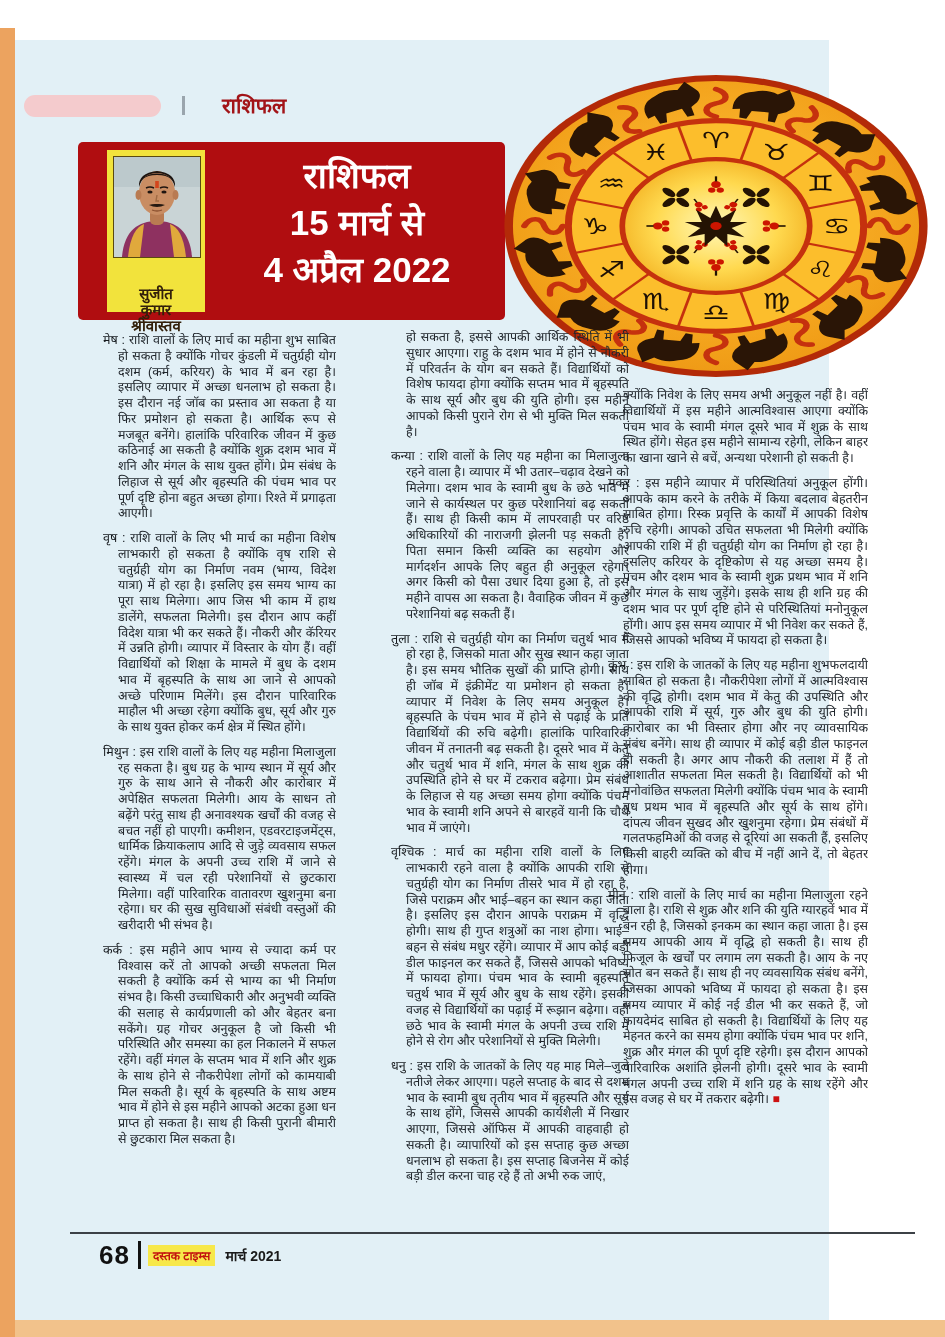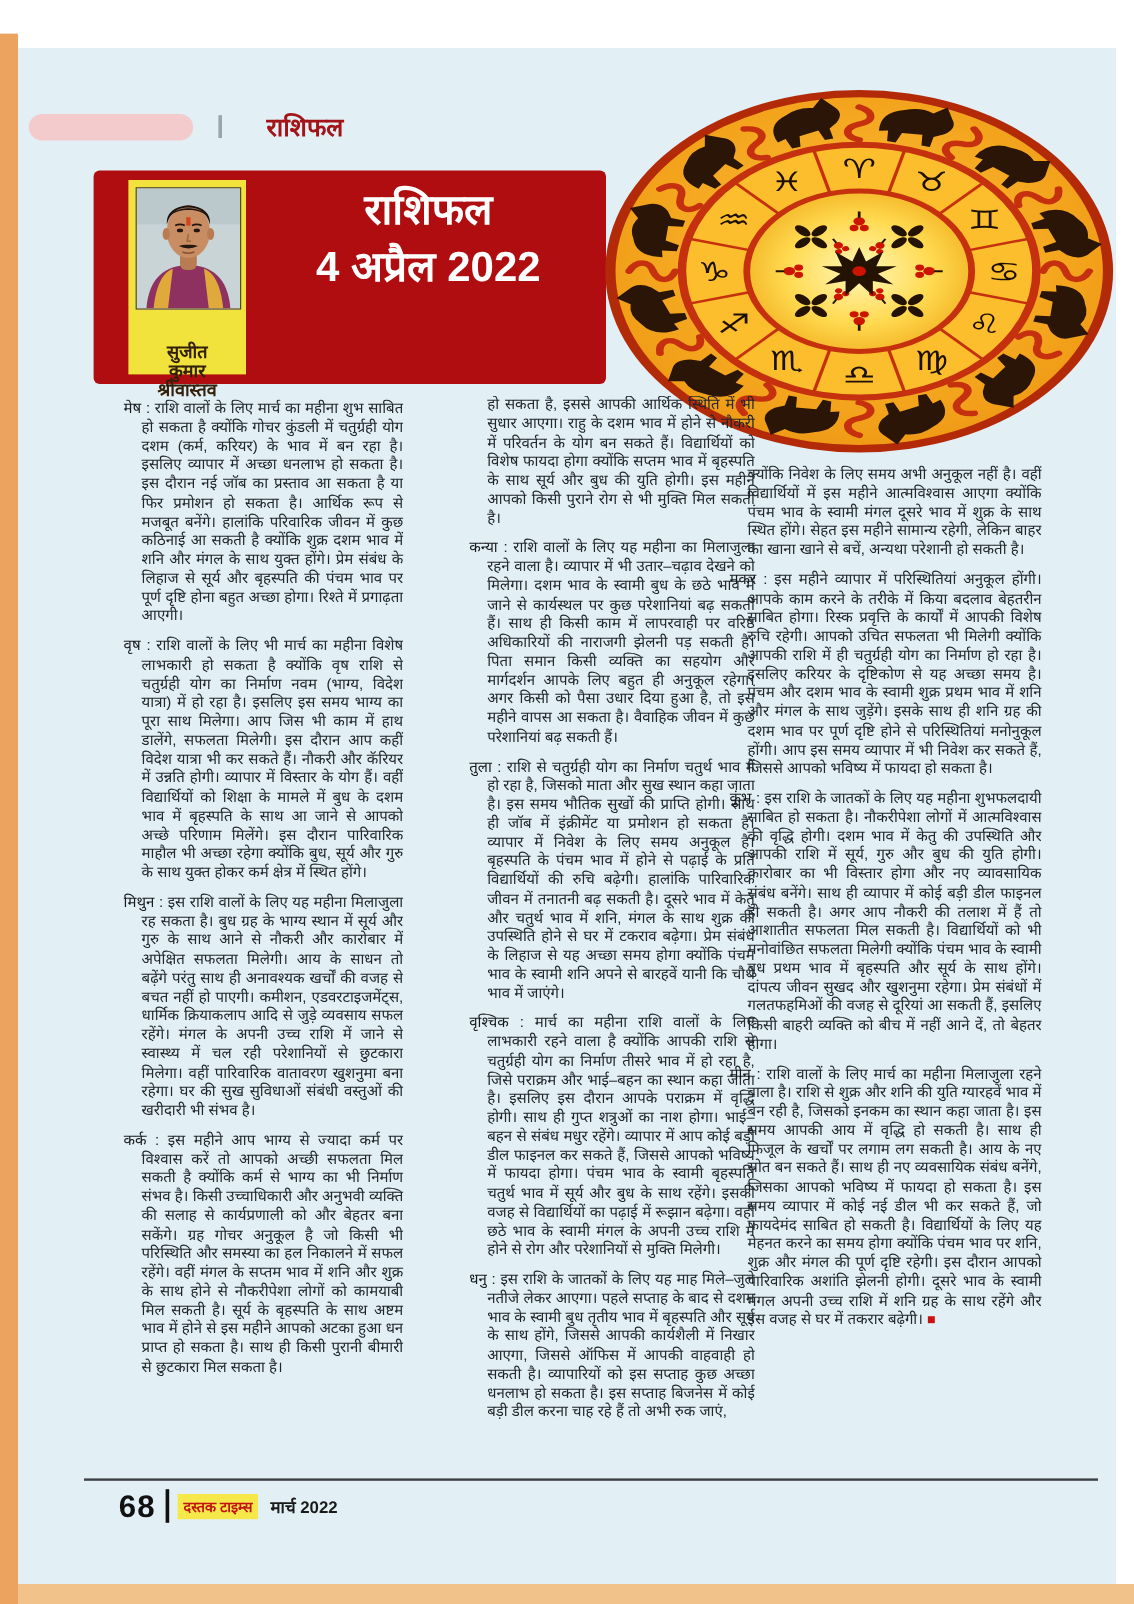--- a/index.html
+++ b/index.html
@@ -2,21 +2,21 @@
 <html><head>
 <meta charset="utf-8">
 <style>
   html,body{margin:0;padding:0;}
   body{
     width:945px;height:1337px;position:relative;background:#ffffff;
     font-family:"Liberation Sans","DejaVu Sans",sans-serif;overflow:hidden;
   }
   .strip-left{position:absolute;left:0;top:28px;width:15px;height:1309px;background:#eca35f;}
   .strip-bottom{position:absolute;left:15px;top:1320px;width:930px;height:17px;background:#f2c28b;}
-  .page{position:absolute;left:15px;top:40px;width:915px;height:1280px;background:#e2f0f6;}
+  .page{position:absolute;left:15px;top:40px;width:814px;height:1280px;background:#e2f0f6;}
 
   
   .pill{position:absolute;left:9px;top:55px;width:137px;height:22px;border-radius:12px;background:#f4cbcd;}
   .sep{position:absolute;left:167px;top:56px;width:3px;height:19px;background:#9aa5ad;}
   .kicker{position:absolute;left:207px;top:51px;font-size:21px;font-weight:bold;color:#a21418;}
 
   
   .banner{position:absolute;left:63px;top:102px;width:427px;height:178px;background:#b00d10;border-radius:5px;}
   .author-box{position:absolute;left:29px;top:8px;width:98px;height:162px;background:#f2e33c;}
   .photo{position:absolute;left:6px;top:6px;width:86px;height:100px;border:1px solid #5a4a10;background:#cdd6d8;overflow:hidden;}
@@ -93,20 +93,21 @@
         </svg>
       </div>
       <div class="author-name">
         <div>सुजीत</div>
         <div>कुमार</div>
         <div>श्रीवास्तव</div>
       </div>
     </div>
     <div class="banner-title">
       <div class="bt">राशिफल</div>
+      <div class="bt">15 मार्च से</div>
       <div class="bt">4 अप्रैल 2022</div>
     </div>
   </div>
 
   <svg class="wheel" width="426" height="304" viewBox="0 0 300 300" preserveAspectRatio="none">
     <defs>
       <radialGradient id="goldg" cx="50%" cy="50%" r="60%">
         <stop offset="0%" stop-color="#fff8b8"></stop>
         <stop offset="55%" stop-color="#ffd94f"></stop>
         <stop offset="100%" stop-color="#f0a817"></stop>
@@ -228,16 +229,16 @@
       <p class="para"><b>मकर</b> : इस महीने व्यापार में परिस्थितियां अनुकूल होंगी। आपके काम करने के तरीके में किया बदलाव बेहतरीन साबित होगा। रिस्क प्रवृत्ति के कार्यों में आपकी विशेष रुचि रहेगी। आपको उचित सफलता भी मिलेगी क्योंकि आपकी राशि में ही चतुर्ग्रही योग का निर्माण हो रहा है। इसलिए करियर के दृष्टिकोण से यह अच्छा समय है। पंचम और दशम भाव के स्वामी शुक्र प्रथम भाव में शनि और मंगल के साथ जुड़ेंगे। इसके साथ ही शनि ग्रह की दशम भाव पर पूर्ण दृष्टि होने से परिस्थितियां मनोनुकूल होंगी। आप इस समय व्यापार में भी निवेश कर सकते हैं, जिससे आपको भविष्य में फायदा हो सकता है।</p>
       <p class="para"><b>कुंभ</b> : इस राशि के जातकों के लिए यह महीना शुभफलदायी साबित हो सकता है। नौकरीपेशा लोगों में आत्मविश्वास की वृद्धि होगी। दशम भाव में केतु की उपस्थिति और आपकी राशि में सूर्य, गुरु और बुध की युति होगी। कारोबार का भी विस्तार होगा और नए व्यावसायिक संबंध बनेंगे। साथ ही व्यापार में कोई बड़ी डील फाइनल हो सकती है। अगर आप नौकरी की तलाश में हैं तो आशातीत सफलता मिल सकती है। विद्यार्थियों को भी मनोवांछित सफलता मिलेगी क्योंकि पंचम भाव के स्वामी बुध प्रथम भाव में बृहस्पति और सूर्य के साथ होंगे। दांपत्य जीवन सुखद और खुशनुमा रहेगा। प्रेम संबंधों में गलतफहमिओं की वजह से दूरियां आ सकती हैं, इसलिए किसी बाहरी व्यक्ति को बीच में नहीं आने दें, तो बेहतर होगा।</p>
       <p class="para"><b>मीन</b> : राशि वालों के लिए मार्च का महीना मिलाजुला रहने वाला है। राशि से शुक्र और शनि की युति ग्यारहवें भाव में बन रही है, जिसको इनकम का स्थान कहा जाता है। इस समय आपकी आय में वृद्धि हो सकती है। साथ ही फिजूल के खर्चों पर लगाम लग सकती है। आय के नए स्रोत बन सकते हैं। साथ ही नए व्यवसायिक संबंध बनेंगे, जिसका आपको भविष्य में फायदा हो सकता है। इस समय व्यापार में कोई नई डील भी कर सकते हैं, जो फायदेमंद साबित हो सकती है। विद्यार्थियों के लिए यह मेहनत करने का समय होगा क्योंकि पंचम भाव पर शनि, शुक्र और मंगल की पूर्ण दृष्टि रहेगी। इस दौरान आपको पारिवारिक अशांति झेलनी होगी। दूसरे भाव के स्वामी मंगल अपनी उच्च राशि में शनि ग्रह के साथ रहेंगे और इस वजह से घर में तकरार बढ़ेगी।<span class="end-mark"> ■</span></p>
     </div>
 
   <div class="footer-rule"></div>
   <div class="footer">
     <span class="pageno">68</span>
     <span class="fbar"></span>
     <span class="flogo">दस्तक टाइम्स</span>
-    <span class="fissue">मार्च 2022</span>
+    <span class="fissue">मार्च 2021</span>
   </div>
 
 </div>
 
 </body></html>

